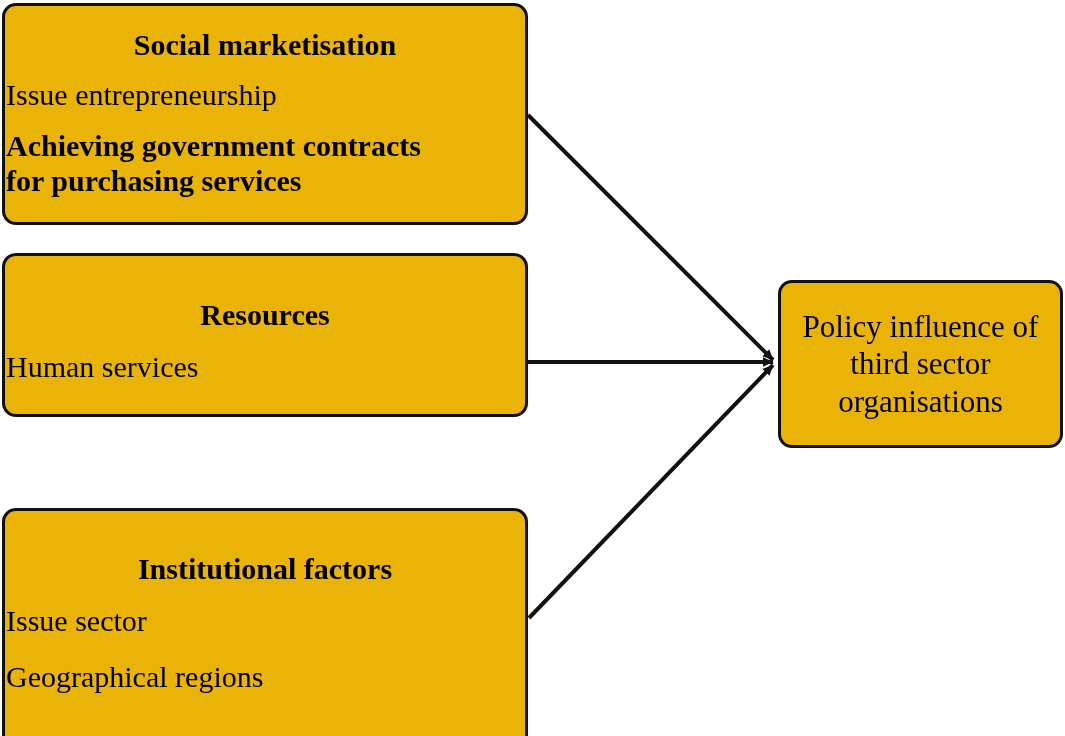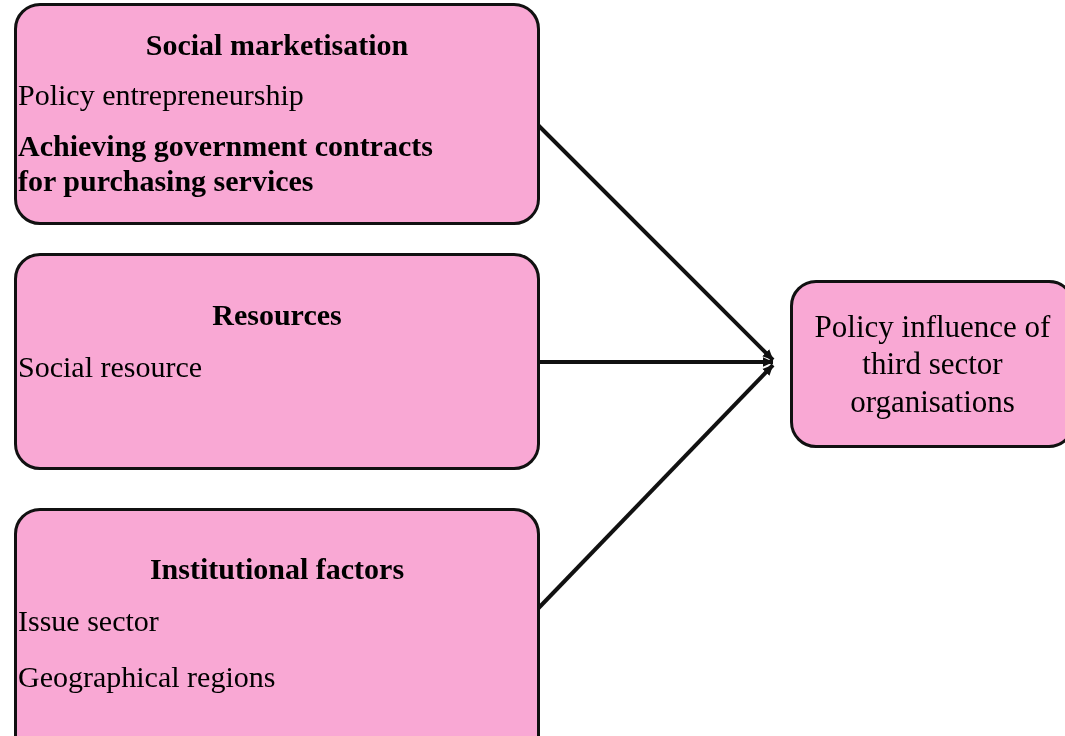--- a/index.html
+++ b/index.html
@@ -22,24 +22,23 @@
     position: absolute;
     left: 0;
     top: 0;
     width: 1065px;
     height: 736px;
     pointer-events: none;
   }
   .node {
     position: absolute;
     box-sizing: border-box;
-    background: #f9a8d4;
+    background: #eab308;
     border: 3px solid #111111;
-    border-radius: 26px;
-    margin-left: 12px;
+    border-radius: 14px;
   }
   .factor-node {
     padding: 0;
   }
   .node-heading {
     font-weight: bold;
     text-align: center;
     font-size: 30px;
     line-height: 1.12;
     white-space: nowrap;
@@ -63,21 +62,21 @@
     text-align: center;
   }
 
   
   #node-social { left: 2px;  top: 3px;   width: 526px; height: 222px; }
   #node-social .node-heading { margin: 22px 0 0 0; }
   #node-social .items { margin-top: 15px; }
   #node-social .node-item + .node-item { margin-top: 16px; font-weight: bold; }
 
   
-  #node-resources { left: 2px; top: 253px; width: 526px; height: 217px; }
+  #node-resources { left: 2px; top: 253px; width: 526px; height: 164px; }
   #node-resources .node-heading { margin: 42px 0 0 0; }
   #node-resources .items { margin-top: 17px; }
   #node-resources .node-item + .node-item { margin-top: 21px; }
 
   
   #node-institutional { left: 2px; top: 508px; width: 526px; height: 286px; }
   #node-institutional .node-heading { margin: 41px 0 0 0; }
   #node-institutional .items { margin-top: 17px; }
   #node-institutional .node-item + .node-item { margin-top: 21px; }
 
@@ -99,30 +98,30 @@
     <line x1="528" y1="115" x2="773" y2="360" stroke="#111111" stroke-width="4" marker-end="url(#arrowhead)"></line>
 
     <line x1="528" y1="362" x2="773" y2="362" stroke="#111111" stroke-width="4" marker-end="url(#arrowhead)"></line>
 
     <line x1="529" y1="618" x2="773" y2="365" stroke="#111111" stroke-width="4" marker-end="url(#arrowhead)"></line>
   </svg>
 
   <div class="node factor-node" id="node-social">
     <div class="node-heading">Social marketisation</div>
     <div class="items">
-      <div class="node-item">Policy entrepreneurship</div>
+      <div class="node-item">Issue entrepreneurship</div>
       <div class="node-item">Achieving government contracts
 for purchasing services</div>
     </div>
   </div>
 
   <div class="node factor-node" id="node-resources">
     <div class="node-heading">Resources</div>
     <div class="items">
-      <div class="node-item">Social resource</div>
+      <div class="node-item">Human services</div>
     </div>
   </div>
 
   <div class="node factor-node" id="node-institutional">
     <div class="node-heading">Institutional factors</div>
     <div class="items">
       <div class="node-item">Issue sector</div>
       <div class="node-item">Geographical regions</div>
     </div>
   </div>

